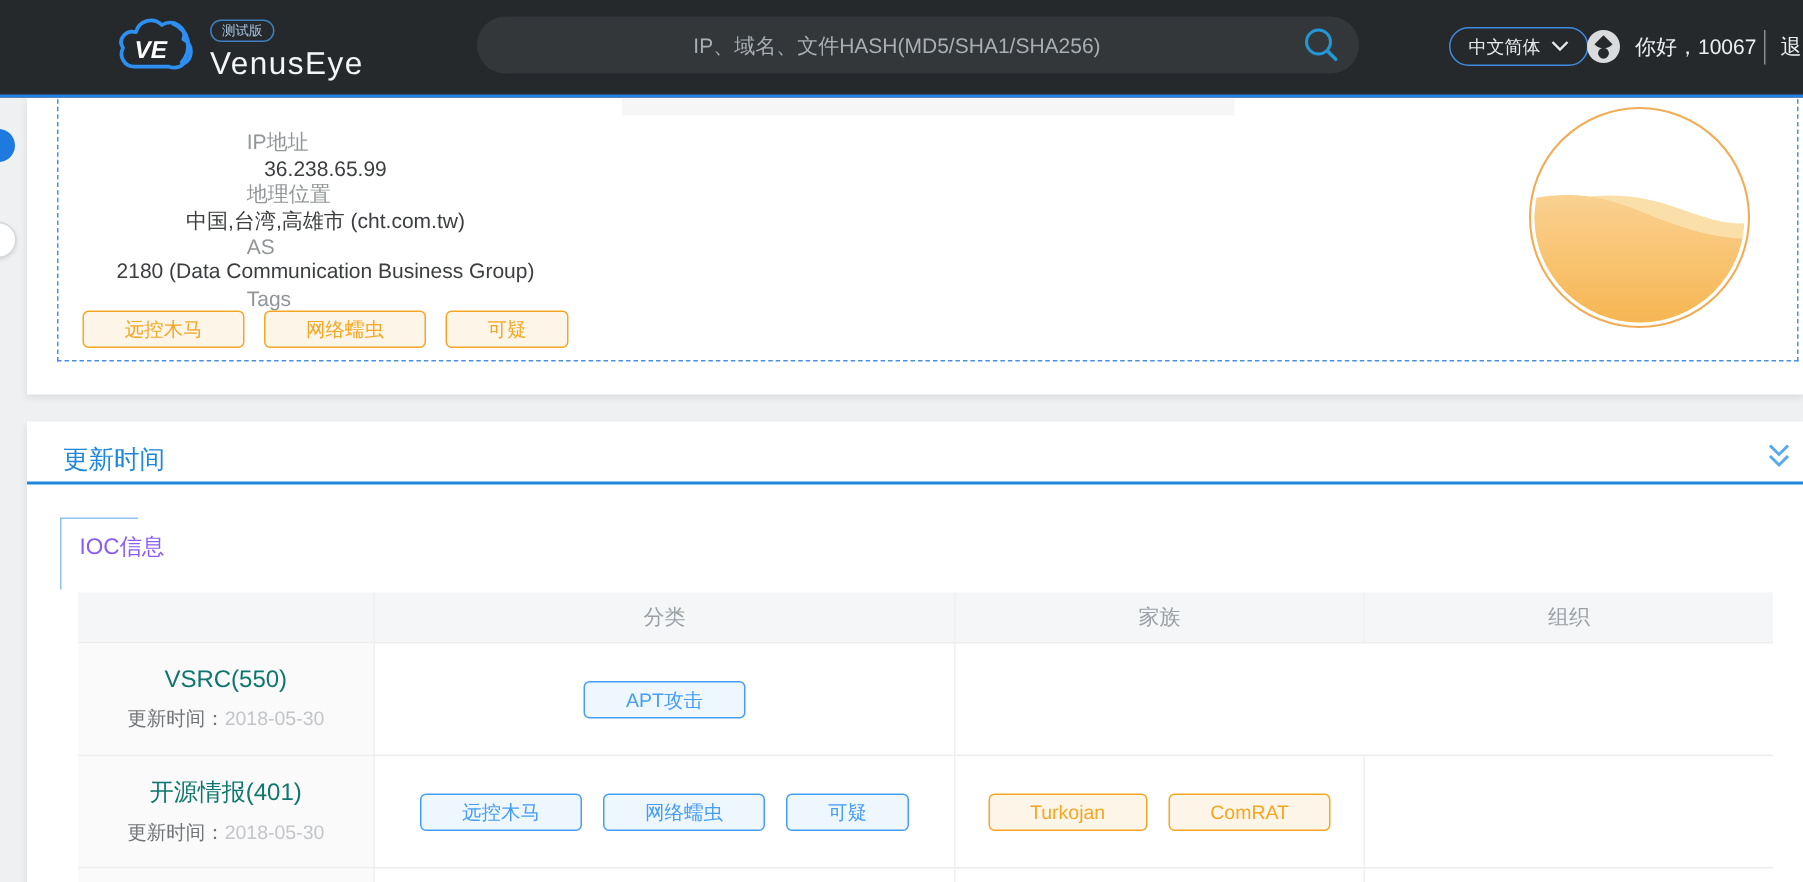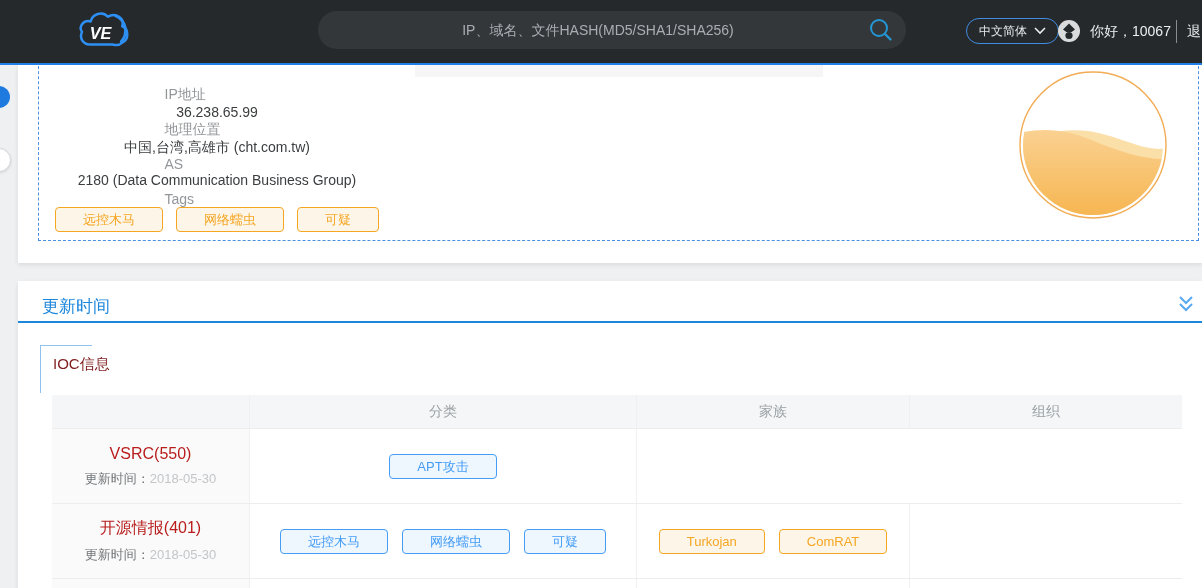--- a/index.html
+++ b/index.html
@@ -53,49 +53,53 @@
   .tags-line { display:flex; gap:13px; }
   .gauge { position:absolute; left:1000px; top:5px; width:150px; height:150px; z-index:6; }
 
   
   .card-threat { top:281px; height:400px; }
   .sec-header { position:relative; height:42px; border-bottom:2px solid #1d87dc; }
   .sec-title { position:absolute; left:24px; top:14px; font-size:17px; color:#1d87dc; }
   .collapse-icon { position:absolute; right:8px; top:14px; width:16px; height:18px; cursor:pointer; }
   .ioc-corner { position:absolute; left:22px; top:64px; width:52px; height:48px;
                 border-left:1px solid #90c2ef; border-top:1px solid #90c2ef; }
-  .ioc-title { position:absolute; left:35px; top:74px; font-size:15px; color:#7f1d1d; }
+  .ioc-title { position:absolute; left:35px; top:74px; font-size:15px; color:#8b5cf6; }
   .ioc-table { position:absolute; left:34px; top:114px; width:1130px; font-size:14px; }
   .t-row { display:grid; grid-template-columns:198px 387px 273px 272px; }
   .t-head { background:#f5f6f7; height:33px; }
   .t-head .t-cell { color:#9aa0a5; font-size:14px; }
   .t-cell { display:flex; align-items:center; justify-content:center; gap:14px;
             border-right:1px solid #f0f0f0; }
   .t-cell:last-child { border-right:none; }
   .t-body { height:75px; border-top:1px solid #ededed; }
   .t-stub { height:40px; border-top:1px solid #ededed; }
   .cell-source { background:#fafafa; flex-direction:column; gap:0; }
-  .src-name { color:#b91c1c; font-size:16px; }
+  .src-name { color:#0f766e; font-size:16px; }
   .src-updated { margin-top:7px; font-size:13px; }
   .upd-label { color:#717477; }
   .upd-date { color:#c3c5c8; }
 </style>
 </head>
 <body>
 
 <div class="page">
 
   <div class="navbar">
     <div class="brand">
       <span>
         <svg width="58" height="46" viewBox="0 0 60 48">
           <path d="M14,37 C7,37 3,30 6,24 C2,18 8,11 15,13 C17,5 27,2 33,8 C41,3 51,10 48,18 C55,21 55,32 48,35 C45,38 41,38 38,37 Z" fill="none" stroke="#2e8ff2" stroke-width="2.6" stroke-linejoin="round"></path>
           <path d="M41,7 A17 17 0 0 1 47,34" fill="none" stroke="#2e8ff2" stroke-width="3" stroke-linecap="round"></path>
           <text x="14" y="31" font-size="17" font-weight="bold" fill="#ffffff" font-family="Liberation Sans,sans-serif" font-style="italic">VE</text>
         </svg>
+      </span>
+      <span class="brand-text">
+        <span class="beta-badge">测试版</span>
+        <span class="brand-name">VenusEye</span>
       </span>
     </div>
 
     <div class="search-wrap">
       <input class="search-input" type="text" placeholder="IP、域名、文件HASH(MD5/SHA1/SHA256)" style="">
       <span class="search-icon">
         <svg width="26" height="26" viewBox="0 0 26 26">
           <circle cx="11" cy="11" r="8" fill="none" stroke="#2496d4" stroke-width="2"></circle>
           <path d="M17,17 L22.5,22.5" stroke="#2496d4" stroke-width="2.4" stroke-linecap="round"></path>
         </svg>

